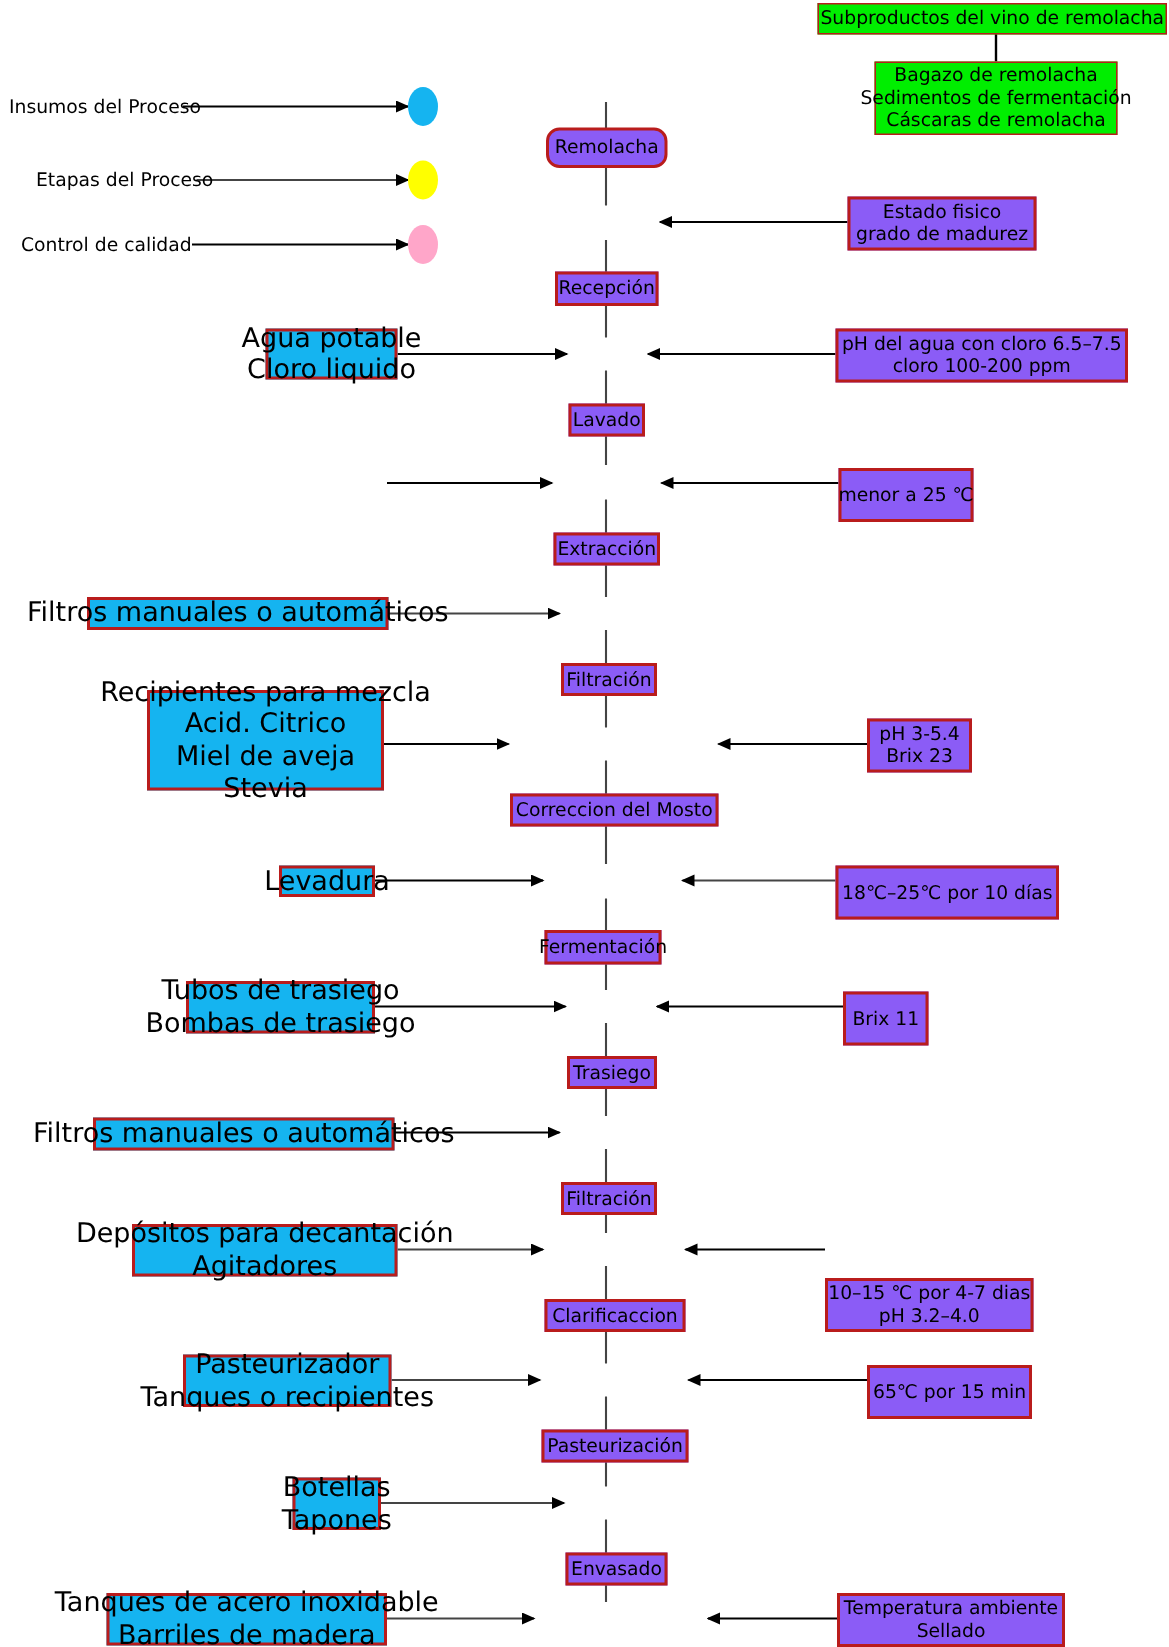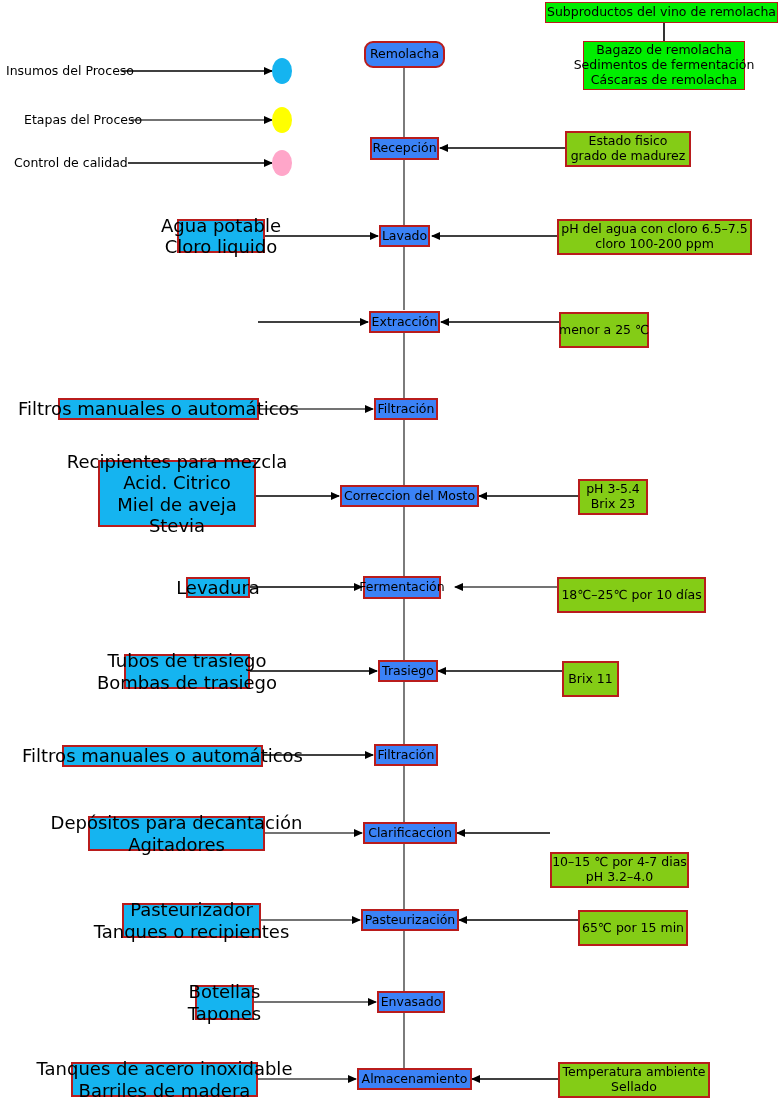--- a/index.html
+++ b/index.html
@@ -23,35 +23,36 @@
     border: 2px solid #b91c1c;
     display: flex;
     align-items: center;
     justify-content: center;
     text-align: center;
     line-height: 1.18;
     color: #000000;
     white-space: pre;
   }
   .stage {
-    background: #3b82f6;
+    background: #8b5cf6;
     font-size: 12.5px;
     padding: 0 6px;
+    margin-top: 44px;
   }
   .stage.rounded {
     border-radius: 9px;
     border-width: 2px;
   }
   .input {
     background: #15b4f0;
     font-size: 18px;
     padding: 0 5px;
   }
   .quality {
-    background: #84cc16;
+    background: #8b5cf6;
     font-size: 12.5px;
     padding: 16px 5px;
   }
   .byproduct {
     background: #00ee00;
     font-size: 12.5px;
     padding: 0 5px;
     border-width: 1px;
   }
   .legend-label {

